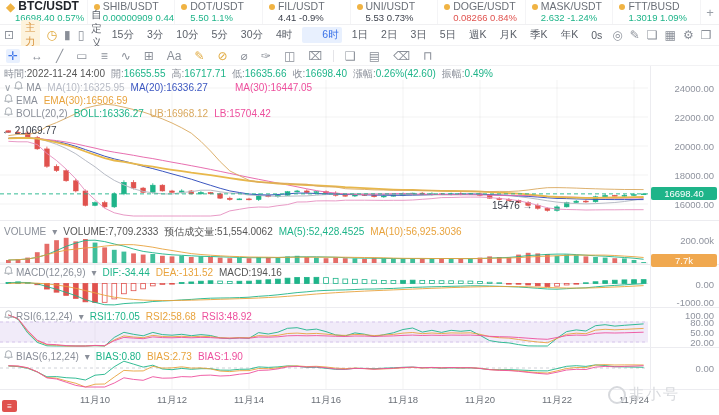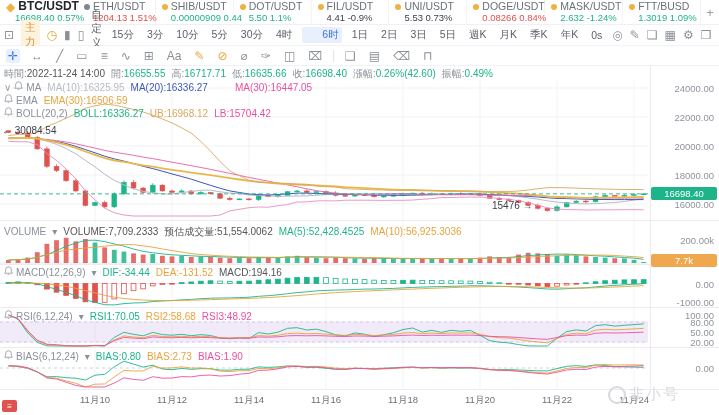--- a/index.html
+++ b/index.html
@@ -354,27 +354,20 @@
 <div class="bar" id="ticker-bar">
     <div class="tk first">
       <div class="tk-top">
         <span class="dmd">◆</span>
         <span>BTC/USDT</span>
       </div>
       <div class="tk-bot" style="color: rgb(30, 180, 137);">16698.40 0.57%</div>
     </div>
     <div class="tk">
       <div class="tk-top">
-        <span class="dot" style="background:#7d8597;"></span>
-        <span>ETH/USDT</span>
-      </div>
-      <div class="tk-bot" style="color: rgb(224, 82, 78);">1204.13 1.51%</div>
-    </div>
-    <div class="tk">
-      <div class="tk-top">
         <span class="dot"></span>
         <span>SHIB/USDT</span>
       </div>
       <div class="tk-bot" style="color: rgb(30, 180, 137);">0.00000909 0.44</div>
     </div>
     <div class="tk">
       <div class="tk-top">
         <span class="dot"></span>
         <span>DOT/USDT</span>
       </div>
@@ -516,21 +509,21 @@
     <div class="dt" style="left: 72px;">11月10</div>
     <div class="dt" style="left: 149px;">11月12</div>
     <div class="dt" style="left: 226px;">11月14</div>
     <div class="dt" style="left: 303px;">11月16</div>
     <div class="dt" style="left: 380px;">11月18</div>
     <div class="dt" style="left: 457px;">11月20</div>
     <div class="dt" style="left: 534px;">11月22</div>
     <div class="dt" style="left: 611px;">11月24</div>
   </div>
 
-<div class="ov" style="left:2px;top:125px;color:#3a3f4a;">← 30084.54</div>
+<div class="ov" style="left:2px;top:125px;color:#3a3f4a;">← 21069.77</div>
 <div class="ov" style="left:492px;top:200px;color:#3a3f4a;">15476 →</div>
 <div class="badge" style="top:187px;background:#1eb489;">16698.40</div>
 <div class="badge" style="top:254px;background:#f0a84f;">7.7k</div>
 
 <div id="watermark">
     <span id="wm-logo"></span>
     <span>非小号</span>
   </div>
 <div id="corner-logo">≡</div>
 

